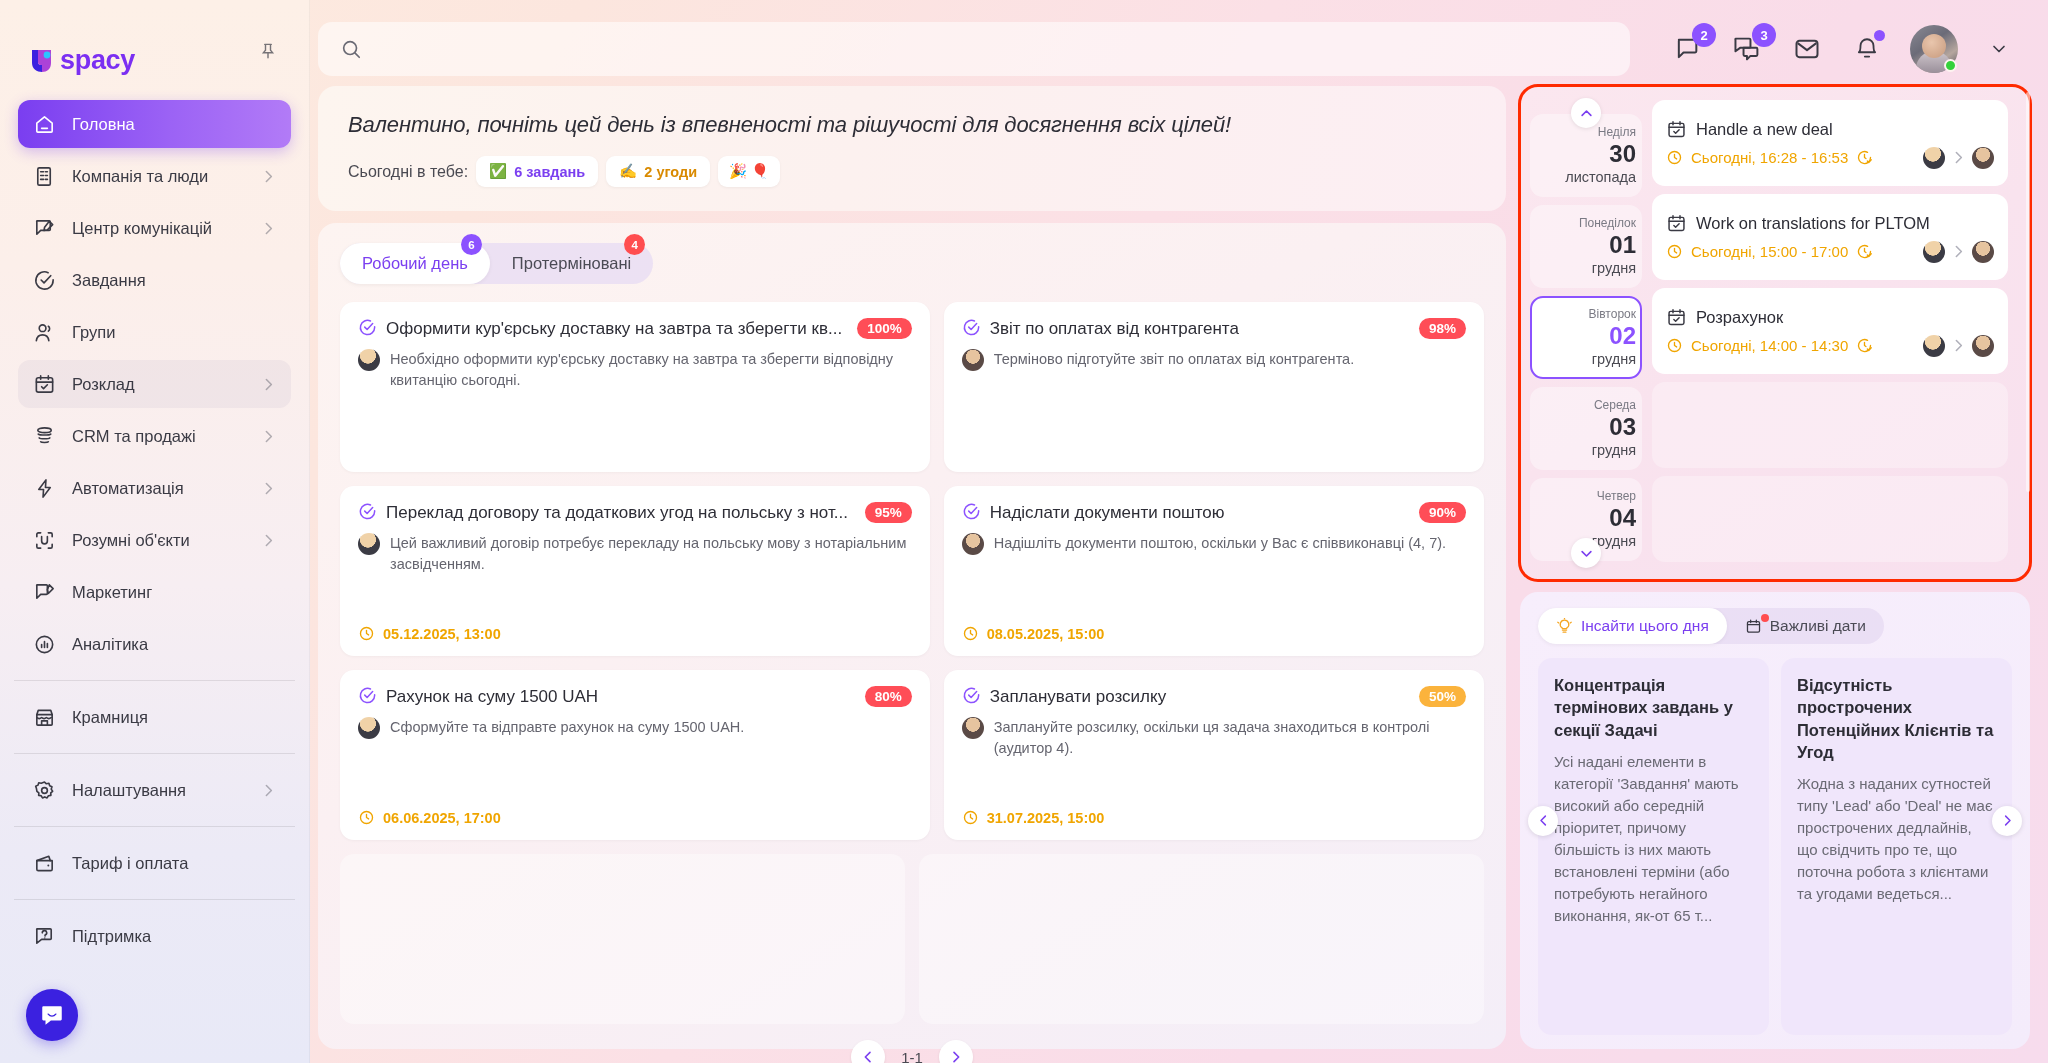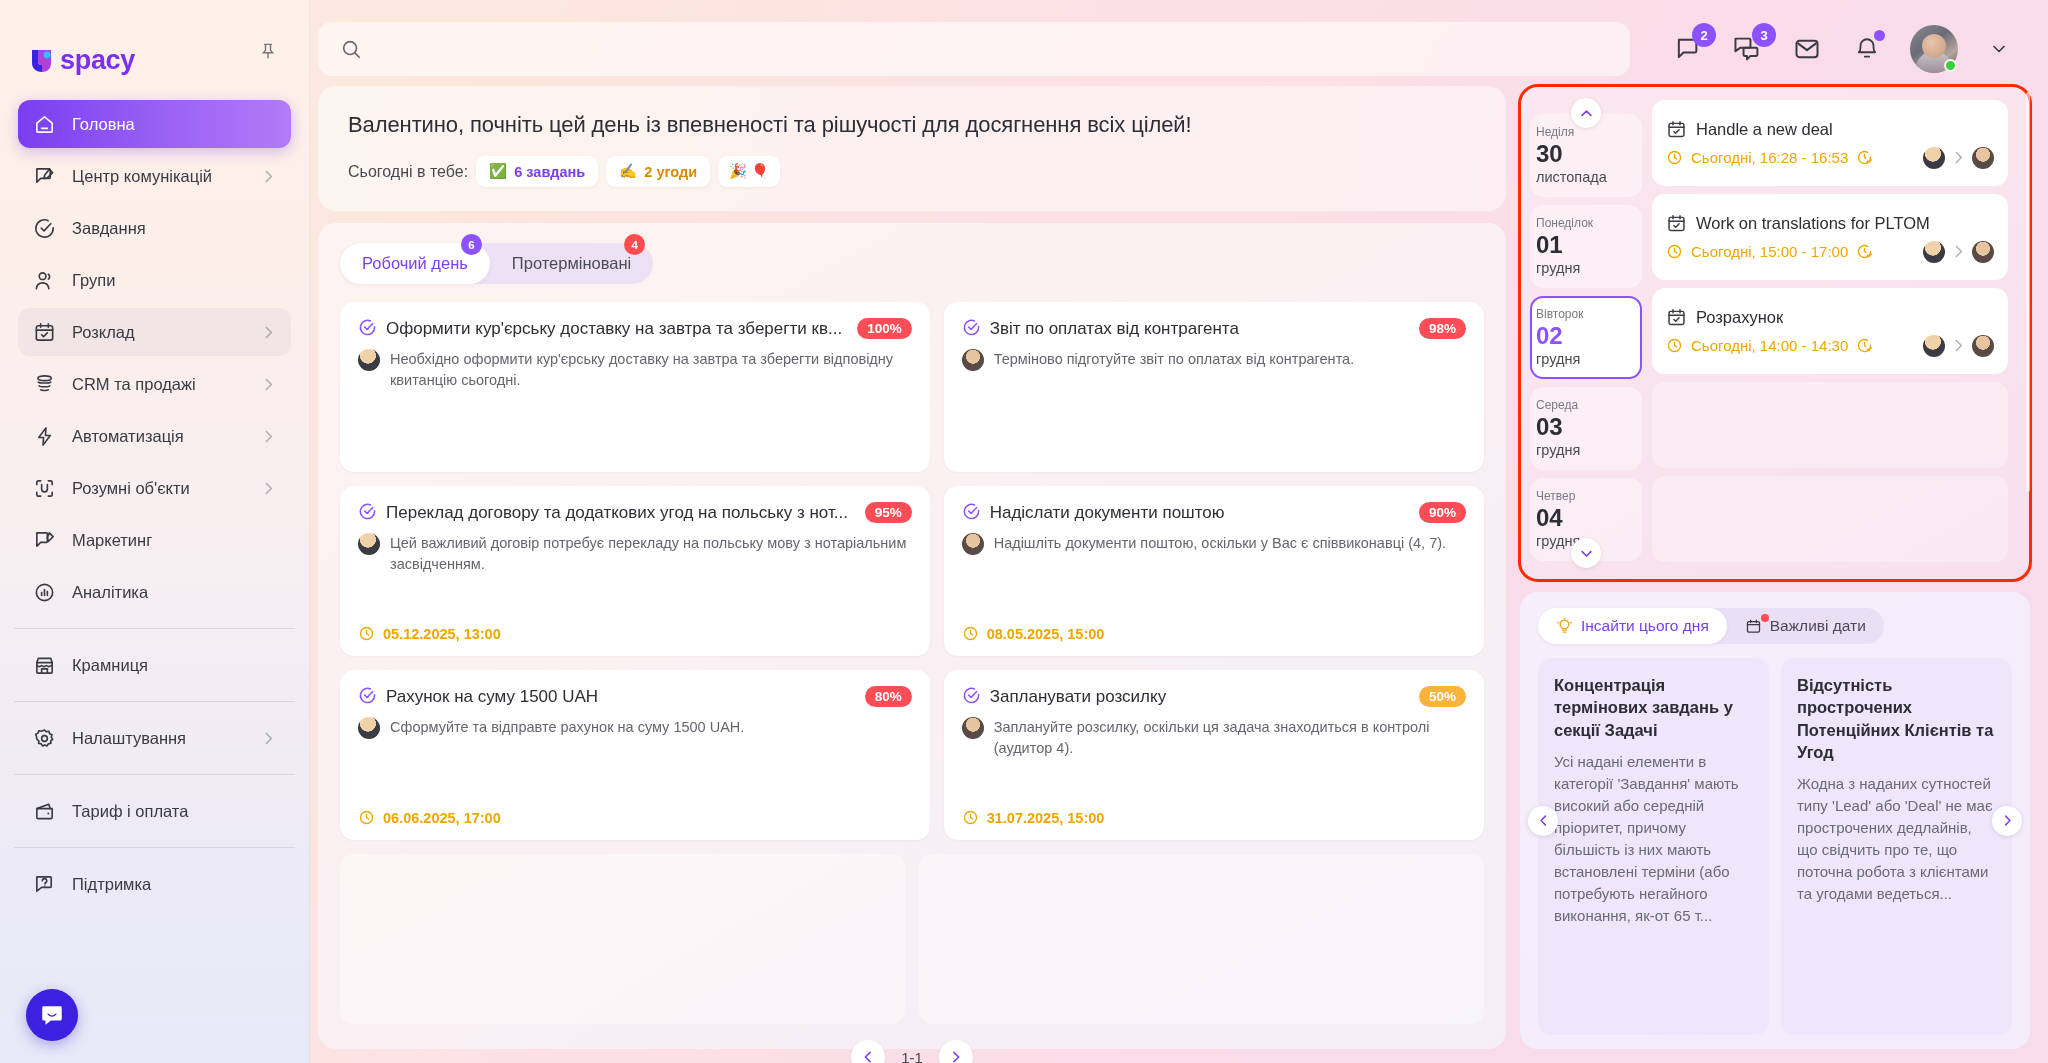--- a/index.html
+++ b/index.html
@@ -90,21 +90,21 @@
 
   .content { display:flex; gap: 14px; flex:1; min-height:0; padding-bottom: 14px; }
   .col-left { flex: 1; min-width:0; display:flex; flex-direction:column; gap: 12px; }
   .col-right { width: 510px; flex:0 0 510px; display:flex; flex-direction:column; gap: 12px; }
 
   
   .greeting-card {
     background: linear-gradient(100deg,#fdf5ef 0%, #fcf1ef 45%, #fceef3 100%);
     border-radius: 18px; padding: 26px 30px 24px 30px;
   }
-  .greeting-title { font-size: 22px; font-weight:500; color:#2d2d36; letter-spacing:-0.1px; }
+  .greeting-title { font-size: 22px; font-weight:500; color:#2d2d36; letter-spacing:-0.1px;font-style:italic; }
   .greeting-sub { margin-top: 18px; display:flex; align-items:center; gap: 8px; font-size:16px; color:#4a4a52;}
   .chip {
     background:#fff; border-radius: 9px; padding: 7px 13px; font-size:14.5px; font-weight:600;
     display:flex; align-items:center; gap:7px; color:#7b3ff0; box-shadow:0 1px 3px rgba(0,0,0,.05); cursor:pointer;
   }
   .chip.amber { color:#d98a00; }
   .chip.plain { color:#333; padding:7px 11px; gap:4px;}
 
   
   .tasks-panel {
@@ -155,21 +155,21 @@
     outline: 3px solid #ff2a00; outline-offset: -1px; position:relative; height: 494px;
   }
   .cal-days { width: 112px; flex:0 0 112px; display:flex; flex-direction:column; gap:8px; position:relative; padding-top: 14px; }
   .cal-chevtop, .cal-chevbot {
     position:absolute; left:50%; transform:translateX(-50%); width:30px;height:30px;border-radius:50%;
     background:#fff; display:flex;align-items:center;justify-content:center; cursor:pointer; z-index:3;
     box-shadow:0 1px 4px rgba(0,0,0,.1);
   }
   .cal-chevtop { top:-2px; } .cal-chevbot { bottom:-2px; }
   .day {
-    background: rgba(255,255,255,0.40); border-radius:13px; padding: 9px 4px 10px 4px; text-align:left; cursor:pointer;
+    background: rgba(255,255,255,0.40); border-radius:13px; padding: 9px 4px 10px 4px; text-align:right; cursor:pointer;
     border:2px solid transparent;
   }
   .day.sel { background:#fff; border-color:#8c52ff; }
   .day .dow { font-size:12px; color:#7a7a84; }
   .day .dnum { font-size: 24px; font-weight:700; color:#2d2d36; line-height:1.25; }
   .day.sel .dnum { color:#8c52ff; }
   .day .dmon { font-size: 14.5px; color:#4a4a52; }
   .cal-events { flex:1; min-width:0; display:flex; flex-direction:column; gap:8px; position:relative; padding-right:8px;}
   .ev {
     background:#fff; border-radius:13px; padding: 13px 14px 12px 14px; cursor:pointer; height: 86px;
@@ -228,20 +228,34 @@
 
     <nav class="nav" id="nav-main">
         <div class="nav-item active">
       <span class="ico">
             <svg width="23" height="23" viewBox="0 0 24 24" fill="none" stroke="#fff" stroke-width="1.7" stroke-linecap="round" stroke-linejoin="round">
               <path d="M4 10.5 12 4l8 6.5V19a1 1 0 0 1-1 1H5a1 1 0 0 1-1-1z"></path>
               <path d="M9 16h6"></path>
             </svg>
           </span>
       <span class="lbl">Головна</span>
+    </div>
+        <div class="nav-item">
+      <span class="ico">
+            <svg width="23" height="23" viewBox="0 0 24 24" fill="none" stroke="#3a3a44" stroke-width="1.7" stroke-linecap="round" stroke-linejoin="round">
+              <rect x="5" y="3" width="13" height="18" rx="1.5"></rect>
+              <path d="M8 7h3M13 7h2M8 11h3M13 11h2M8 15h3M13 15h2"></path>
+            </svg>
+          </span>
+      <span class="lbl">Компанія та люди</span>
+          <span class="chev" style="color:#6a6a74">
+            <svg width="17" height="17" viewBox="0 0 24 24" fill="none" stroke="currentColor" stroke-width="2.2" stroke-linecap="round" stroke-linejoin="round">
+              <path d="m9 5 7 7-7 7"></path>
+            </svg>
+          </span>
     </div>
         <div class="nav-item">
       <span class="ico">
             <svg width="23" height="23" viewBox="0 0 24 24" fill="none" stroke="#3a3a44" stroke-width="1.7" stroke-linecap="round" stroke-linejoin="round">
               <path d="M4 4h13a1 1 0 0 1 1 1v8a1 1 0 0 1-1 1H8l-4 4V5a1 1 0 0 1 0-1z"></path>
               <path d="M17 4.5 20.5 8 15 13.5l-3.5.6.6-3.5z"></path>
             </svg>
           </span>
       <span class="lbl">Центр комунікацій</span>
           <span class="chev" style="color:#6a6a74">

